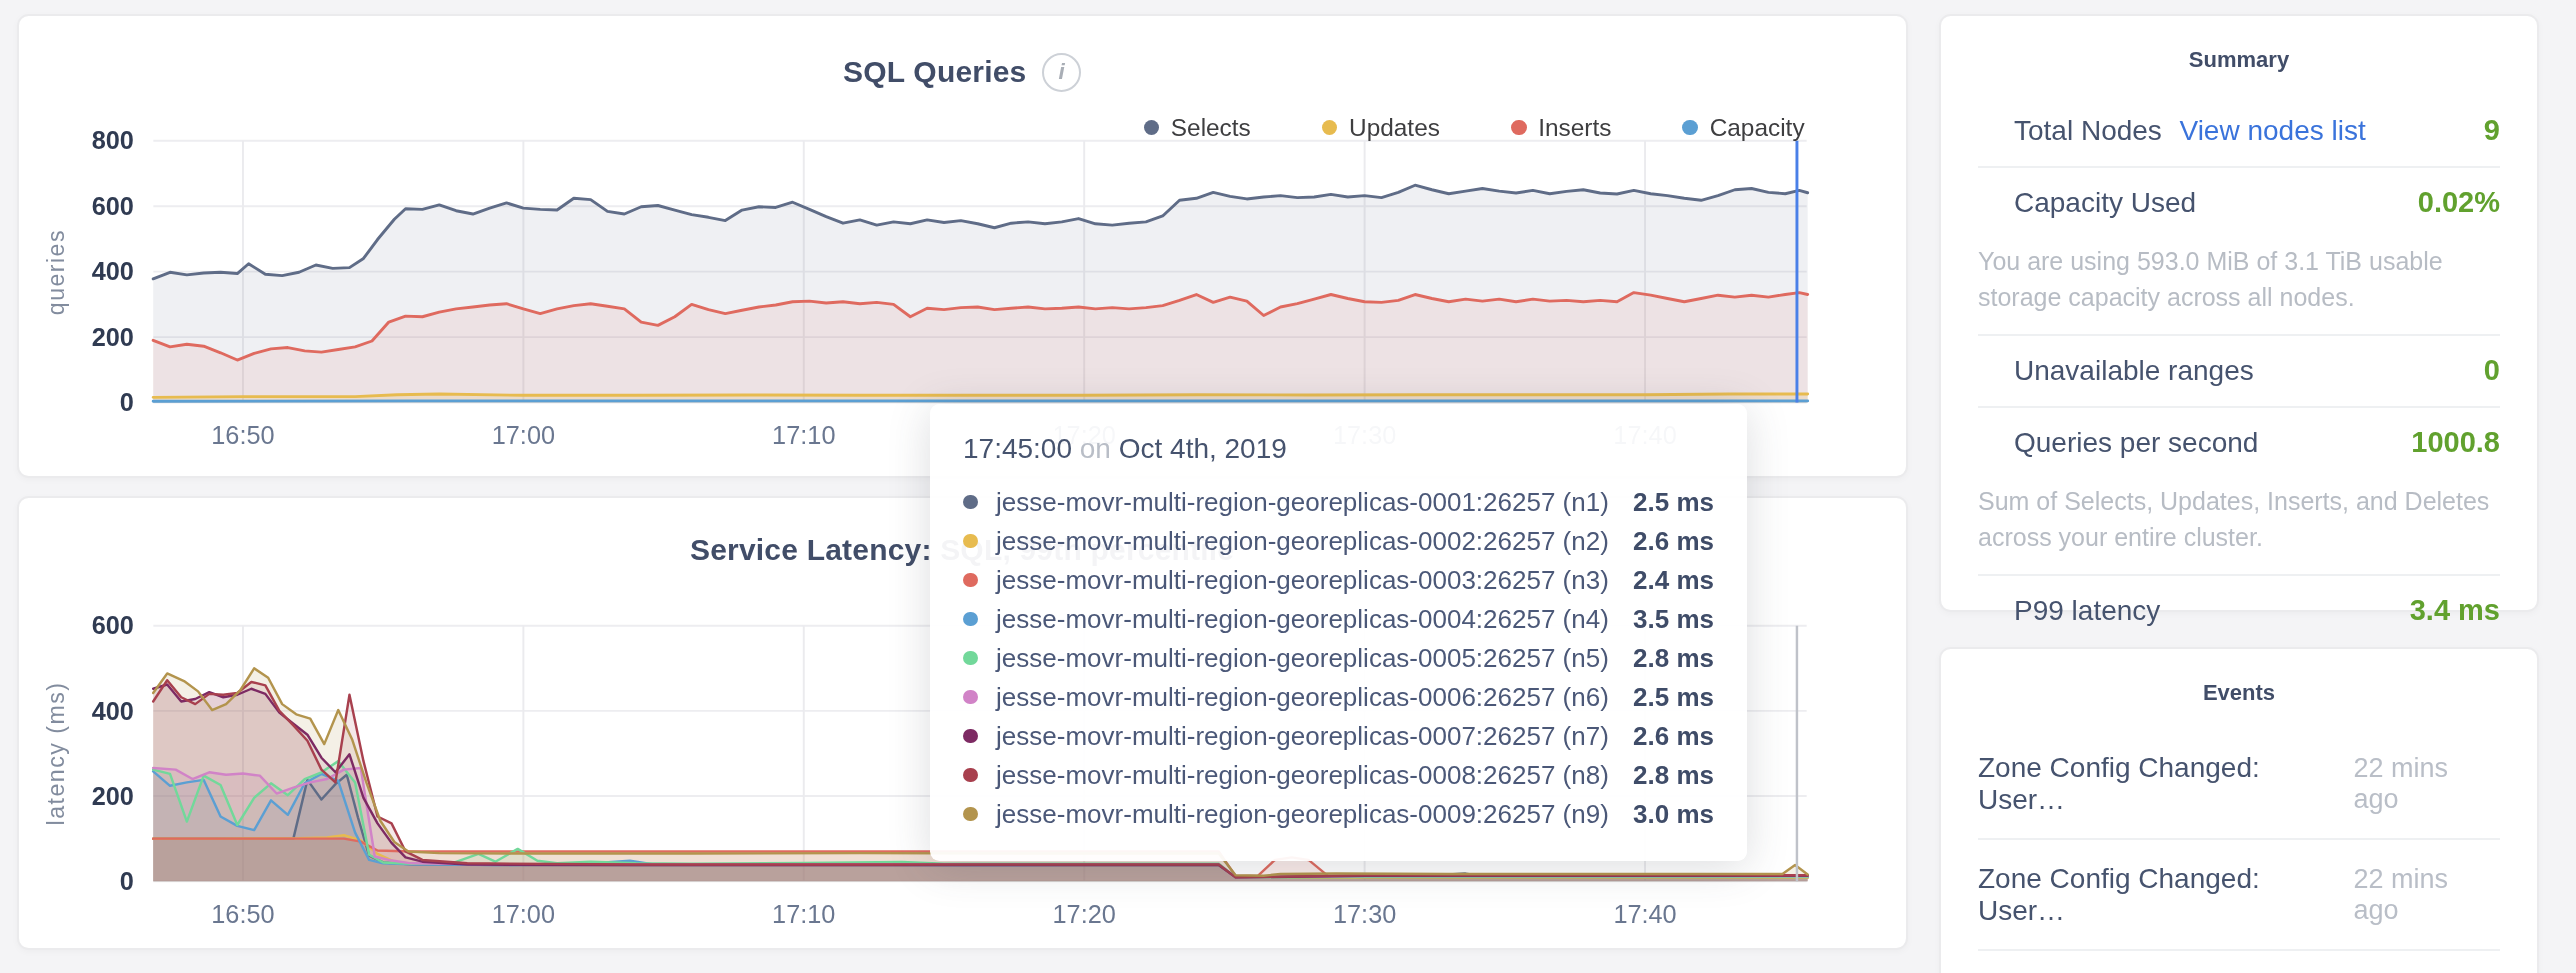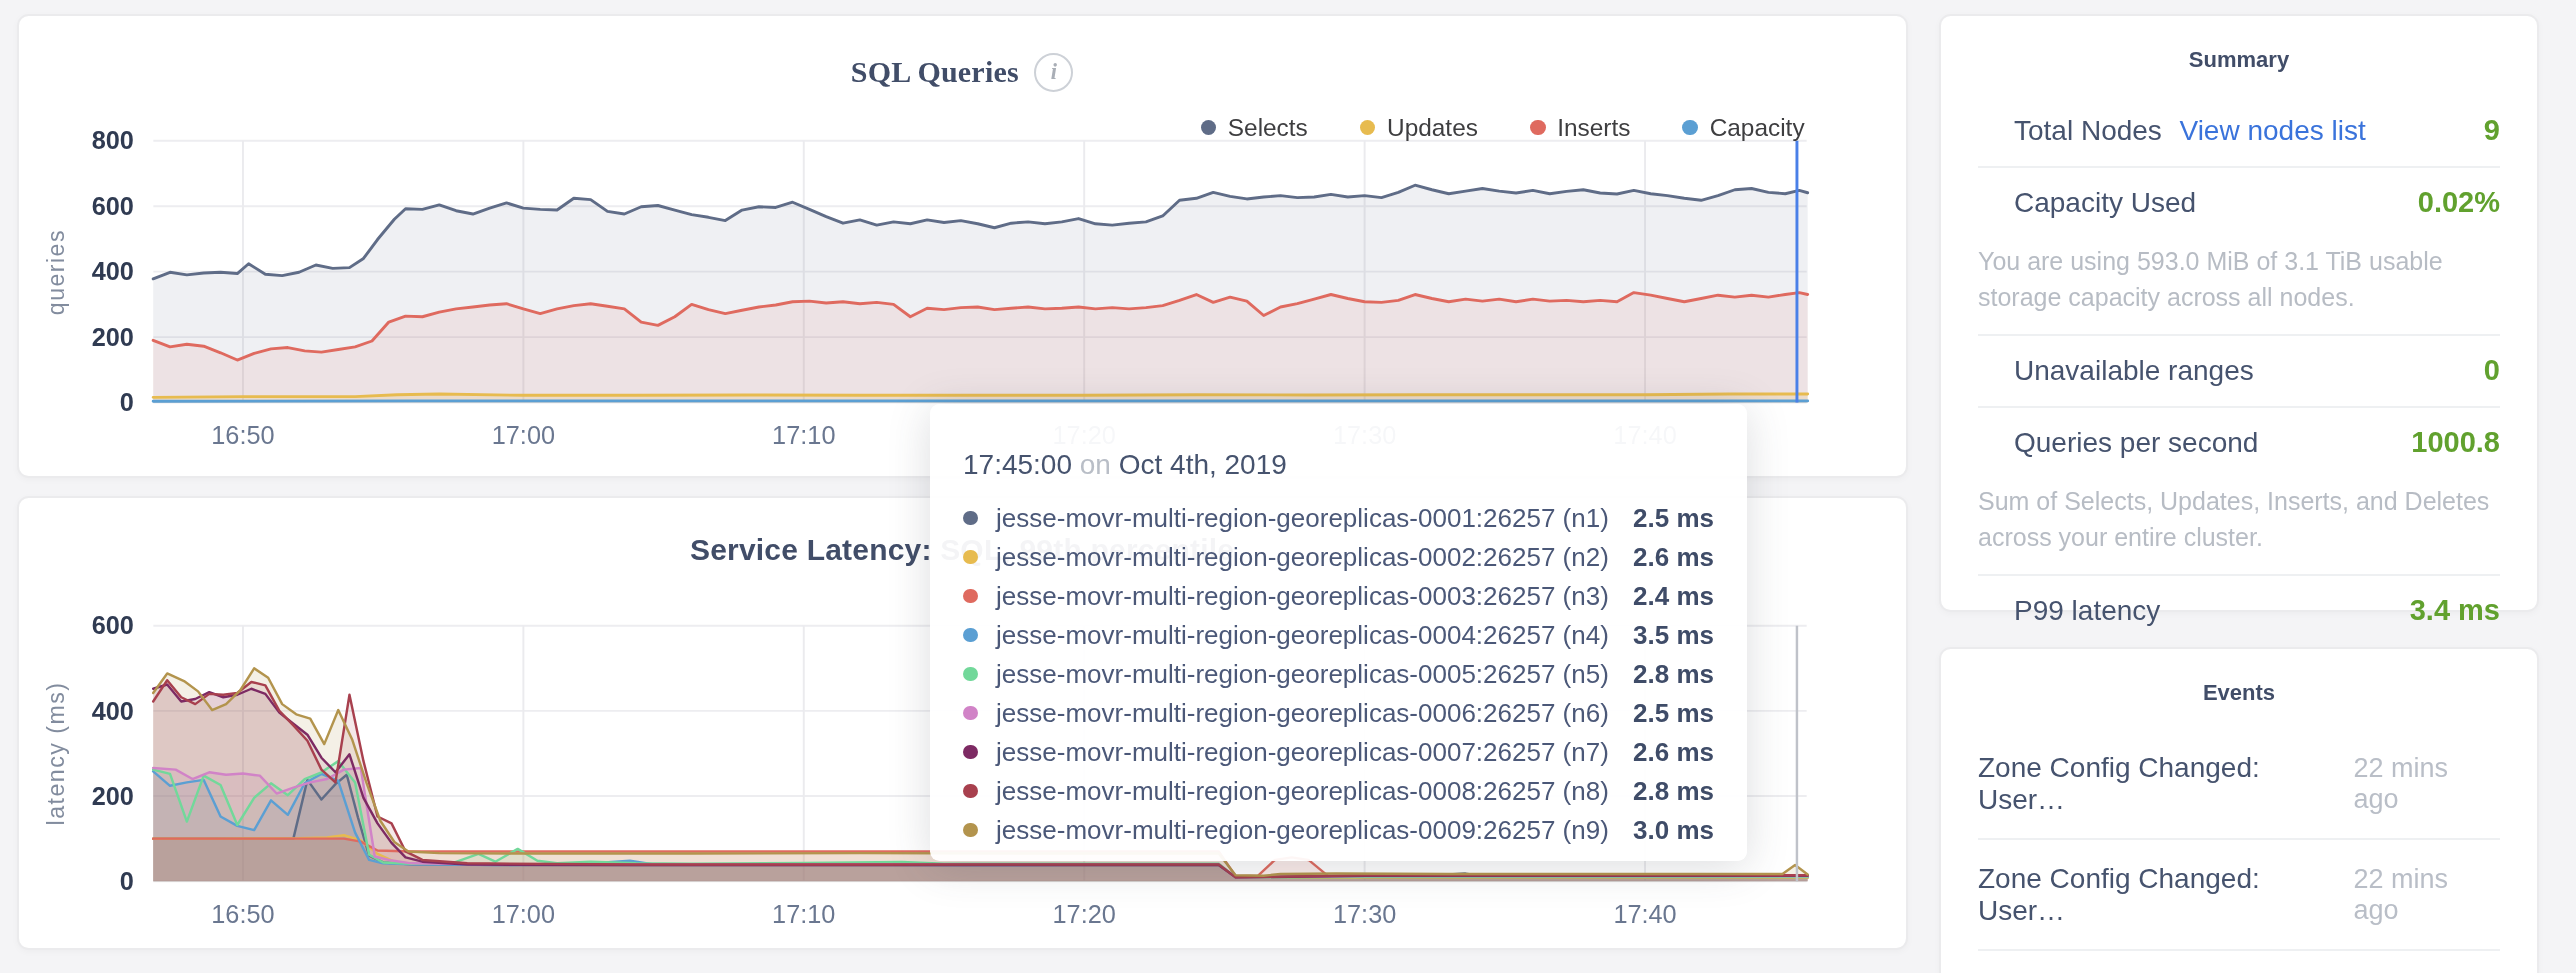--- a/index.html
+++ b/index.html
@@ -17,47 +17,47 @@
   #card-sql{left:16.6px;top:13.7px;width:1891px;height:464px;}
   #card-latency{left:16.6px;top:496px;width:1891px;height:454px;}
   #card-summary{left:1939px;top:13.7px;width:600px;height:598px;}
   #card-events{left:1939px;top:647px;width:600px;height:420px;}
 
   .chart-svg{position:absolute;left:0;top:0;width:100%;height:100%;}
   .chart-head{
     position:absolute;left:0;right:0;display:flex;justify-content:center;
     align-items:center;gap:15.6px;z-index:2;
   }
-  #card-sql .chart-head{top:37px;font-family:Liberation Serif, serif;}
+  #card-sql .chart-head{top:37px;}
   #card-latency .chart-head{top:35px;}
   .chart-title{
     font-size:30px;font-weight:700;color:#414d68;letter-spacing:0.2px;
   }
   .info-icon{
     width:35px;height:35px;border-radius:50%;border:2.9px solid #cdd1d7;
     color:#a9aeb6;font-size:22.4px;font-weight:600;font-style:italic;
     display:flex;align-items:center;justify-content:center;line-height:1;
   }
   .legend{
-    position:absolute;top:98px;right:101px;display:flex;gap:52px;z-index:2;
+    position:absolute;top:98px;right:101px;display:flex;gap:71px;z-index:2;
   }
   .legend-item{display:flex;align-items:center;gap:11.7px;cursor:pointer;}
   .legend-dot{width:15.6px;height:15.6px;border-radius:50%;}
   .legend-label{font-size:24.4px;color:#3e3e40;}
 
   .ytick{font:600 26px "Liberation Sans",sans-serif;fill:#303b52;}
   .xtick{font:400 26px "Liberation Sans",sans-serif;fill:#6a7790;}
   .unit{font:400 24px "Liberation Sans",sans-serif;fill:#828c9e;letter-spacing:1.5px;}
 
   
   #tooltip{
     position:absolute;left:930px;top:404px;width:817px;height:457px;
     background:rgba(255,255,255,0.94);border-radius:9.8px;z-index:10;
     box-shadow:0 5.9px 43px rgba(60,64,80,0.18);
-    box-sizing:border-box;padding:45px 33px;
+    box-sizing:border-box;padding:29px 33px;
   }
   .tooltip-header{font-size:28px;color:#46536e;margin-bottom:17.6px;}
   .tooltip-header .on{color:#b9bec7;}
   .trow{display:flex;align-items:center;height:39px;}
   .tdot{width:14.6px;height:14.6px;border-radius:50%;margin-right:18.5px;flex-shrink:0;}
   .tname{flex:1;font-size:26px;color:#4b5878;white-space:nowrap;}
   .tval{font-size:26px;font-weight:700;color:#3f4c68;margin-left:23px;}
 
   
   .side-card-inner{padding:0 37px;}

